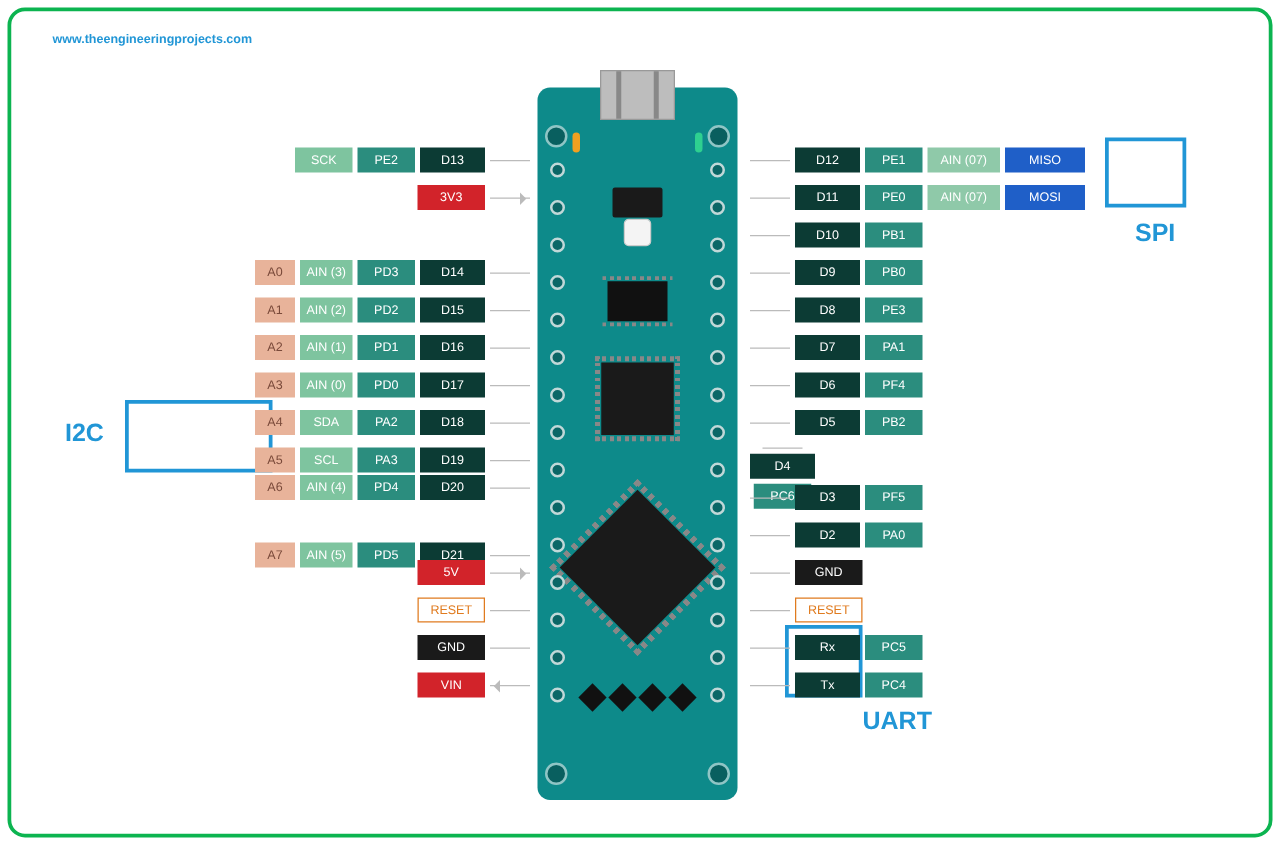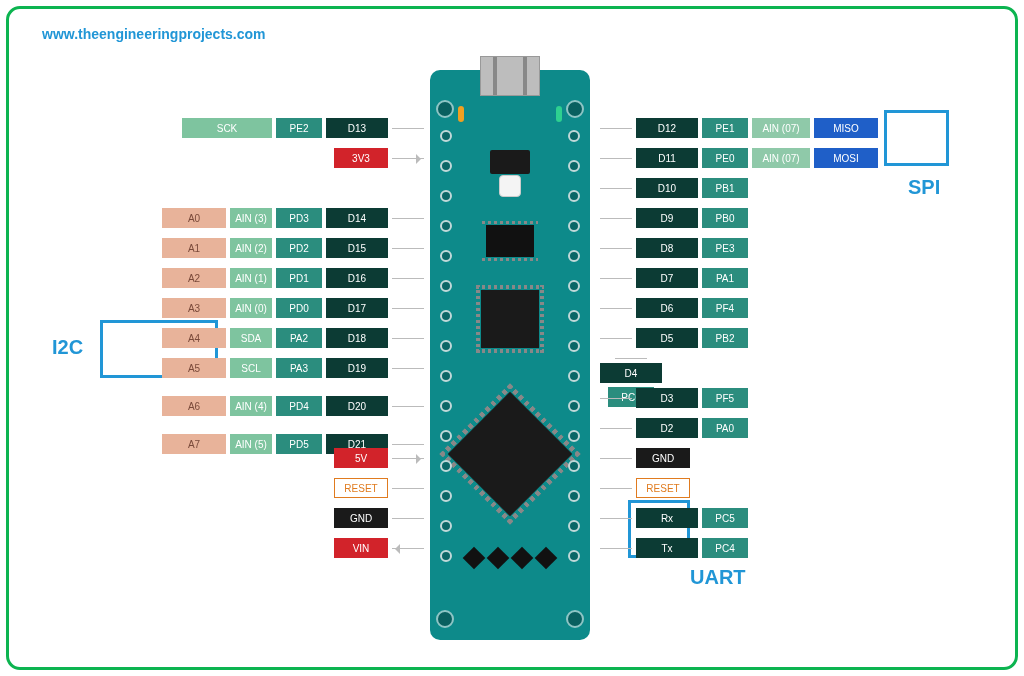--- a/index.html
+++ b/index.html
@@ -1,18 +1,18 @@
 <!DOCTYPE html>
 <html><head>
 <meta charset="utf-8">
 <style>
   * { box-sizing: border-box; margin: 0; padding: 0; }
   body { font-family: Arial, sans-serif; background: #fff; width: 1024px; height: 676px; position: relative; }
   .outer-border { position: absolute; top: 6px; left: 6px; right: 6px; bottom: 6px; border: 3px solid #0cb450; border-radius: 14px; }
-  .website-link { position: absolute; top: 26px; left: 42px; color: #2196d6; font-size: 14px; font-weight: bold; }
+  .website-link { position: absolute; top: 26px; left: 42px; color: #2196d6; font-size: 10px; font-weight: bold; }
   
   .diagram { position: absolute; top: 50px; left: 0; right: 0; bottom: 20px; }
   
   
   .board { position: absolute; left: 430px; top: 20px; width: 160px; height: 570px; background: #0d8a8a; border-radius: 10px; }
   .usb { position: absolute; top: -14px; left: 50%; transform: translateX(-50%); width: 60px; height: 40px; background: #bdbdbd; border: 1px solid #999; }
   .usb::before, .usb::after { content:""; position:absolute; top:0; bottom:0; width:4px; background:#888;}
   .usb::before { left:12px;} .usb::after { right:12px;}
   .led-y { position:absolute; top:36px; left:28px; width:6px; height:16px; background:#f0a020; border-radius:3px;}
   .led-g { position:absolute; top:36px; right:28px; width:6px; height:16px; background:#2ed090; border-radius:3px;}
@@ -53,22 +53,22 @@
   .c-ain-d  { background:#8fc9a9;}
   .c-port   { background:#2b8d7e;}
   .c-dpin   { background:#0c3b34;}
   .c-red    { background:#d2232a;}
   .c-black  { background:#1a1a1a;}
   .c-resetb { background:#fff; color:#e07b1f; border:1px solid #e07b1f;}
   .c-arefb  { background:#fff; color:#333; border:1px solid #e07b1f;}
   .c-sck    { background:#7ec49f;}
   .c-blue   { background:#1f5fc8;}
 
-  .w-analog{width:64px;margin-left:23px;} .w-ain{width:42px;} .w-port{width:46px;} .w-d{width:62px;}
-  .w-sck{width:90px;} .w-misc{width:54px;} .w-ain-r{width:58px;} .w-blue{width:64px;}
+  .w-analog{width:32px;margin-left:23px;} .w-ain{width:42px;} .w-port{width:46px;} .w-d{width:52px;}
+  .w-sck{width:46px;} .w-misc{width:54px;} .w-ain-r{width:58px;} .w-blue{width:64px;}
 
   .highlight-box { position:absolute; border:3px solid #2196d6; }
   .section-label { position:absolute; color:#2196d6; font-size:20px; font-weight:bold;}
 </style>
 </head>
 <body>
 <div class="outer-border"></div>
 
 <a class="website-link">www.theengineeringprojects.com</a>
 
@@ -190,21 +190,21 @@
       <div class="pin-label c-dpin w-d">D18</div>
       <div class="lead" style="width: 32px;"></div>
     </div>
     <div class="row left" style="top: 308px;">
       <div class="pin-label c-analog w-analog">A5</div>
       <div class="pin-label c-ain-l w-ain">SCL</div>
       <div class="pin-label c-port w-port">PA3</div>
       <div class="pin-label c-dpin w-d">D19</div>
       <div class="lead" style="width: 32px;"></div>
     </div>
-    <div class="row left" style="top: 346px;">
+    <div class="row left" style="top: 330px;">
       <div class="pin-label c-analog w-analog">A6</div>
       <div class="pin-label c-ain-l w-ain">AIN (4)</div>
       <div class="pin-label c-port w-port">PD4</div>
       <div class="pin-label c-dpin w-d">D20</div>
       <div class="lead" style="width: 32px;"></div>
     </div>
     <div class="row left" style="top: 384px;">
       <div class="pin-label c-analog w-analog">A7</div>
       <div class="pin-label c-ain-l w-ain">AIN (5)</div>
       <div class="pin-label c-port w-port">PD5</div>

